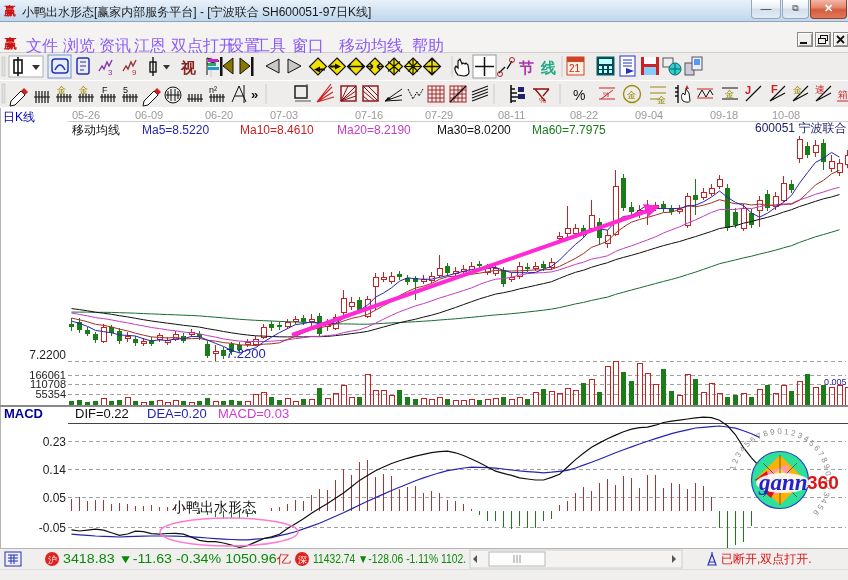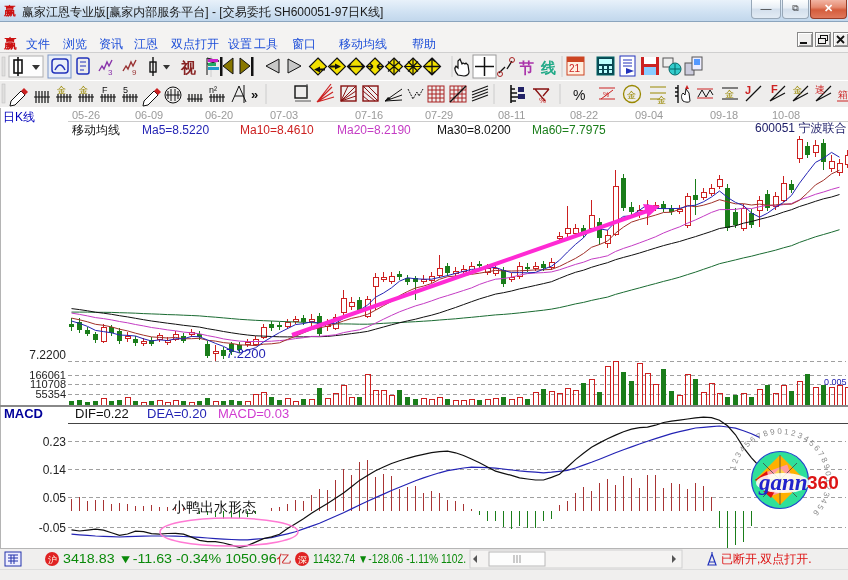--- a/index.html
+++ b/index.html
@@ -5,31 +5,31 @@
 #win{position:relative;width:848px;height:580px;background:#ffffff}
 #title{position:absolute;left:0;top:0;width:848px;height:22px;background:linear-gradient(#e8f1fa,#cfe1f2 60%,#c2d7ec);border-bottom:1px solid #8ba4bd}
 #title .logo{position:absolute;left:4px;top:4px;width:14px;height:14px;color:#cc1111;font-size:12px;font-weight:bold;line-height:14px}
 #title .txt{position:absolute;left:22px;top:4px;font-size:12px;color:#1a1a1a}
 .wbtn{position:absolute;top:0;height:19px;border:1px solid #98a8b8;border-top:none;border-radius:0 0 4px 4px;background:linear-gradient(#fdfefe,#e7eef5 45%,#d3dfec 50%,#e2ebf4)}
 #bmin{left:751px;width:30px}#bmax{left:782px;width:27px}
 #bclose{left:810px;width:37px;background:linear-gradient(#f2b5a4,#e58a70 40%,#d45c3c 55%,#e0795c);border-color:#953c28}
 .wbtn span{display:block;text-align:center;font-size:11px;line-height:17px;color:#333}
 #bclose span{color:#fff;font-weight:bold}
 #menu{position:absolute;left:0;top:22px;width:848px;height:31px;background:#f4f3f2;border-bottom:1px solid #cfcfcf}
-#menu .m{position:absolute;top:14px;font-size:12px;color:#1d4ed8}
+#menu .m{position:absolute;top:14px;font-size:16px;color:#8b5cf6}
 #menu .logo2{position:absolute;left:4px;top:13px;color:#cc1111;font-weight:bold;font-size:13px}
 .mdib{position:absolute;top:10px;width:16px;height:15px;background:#f0efee;border:1px solid #888;box-shadow:inset 1px 1px 0 #fff, inset -1px -1px 0 #999;font-size:10px;line-height:13px;text-align:center;color:#000;font-weight:bold}
 #tb1{position:absolute;left:0;top:53px;width:848px;height:27px;background:#eeedec;border-bottom:1px solid #d8d7d6}
 #tb2{position:absolute;left:0;top:81px;width:848px;height:26px;background:#eeedec;border-bottom:1px solid #9a9a9a}
 #status{position:absolute;left:0;top:548px;width:848px;height:32px;background:#f0efee;border-top:1px solid #b5b5b5;font-size:12px}
 </style></head><body>
 <div id="win">
  <div id="title">
   <span class="logo">赢</span>
-  <span class="txt">赢家江恩专业版[赢家内部服务平台] - [交易委托  SH600051-97日K线]</span>
+  <span class="txt">小鸭出水形态[赢家内部服务平台] - [宁波联合  SH600051-97日K线]</span>
   <div class="wbtn" id="bmin">
         <span>—</span>
       </div>
   <div class="wbtn" id="bmax">
         <span style="font-size:9px">⧉</span>
       </div>
   <div class="wbtn" id="bclose">
         <span>✕</span>
       </div>
  </div>

